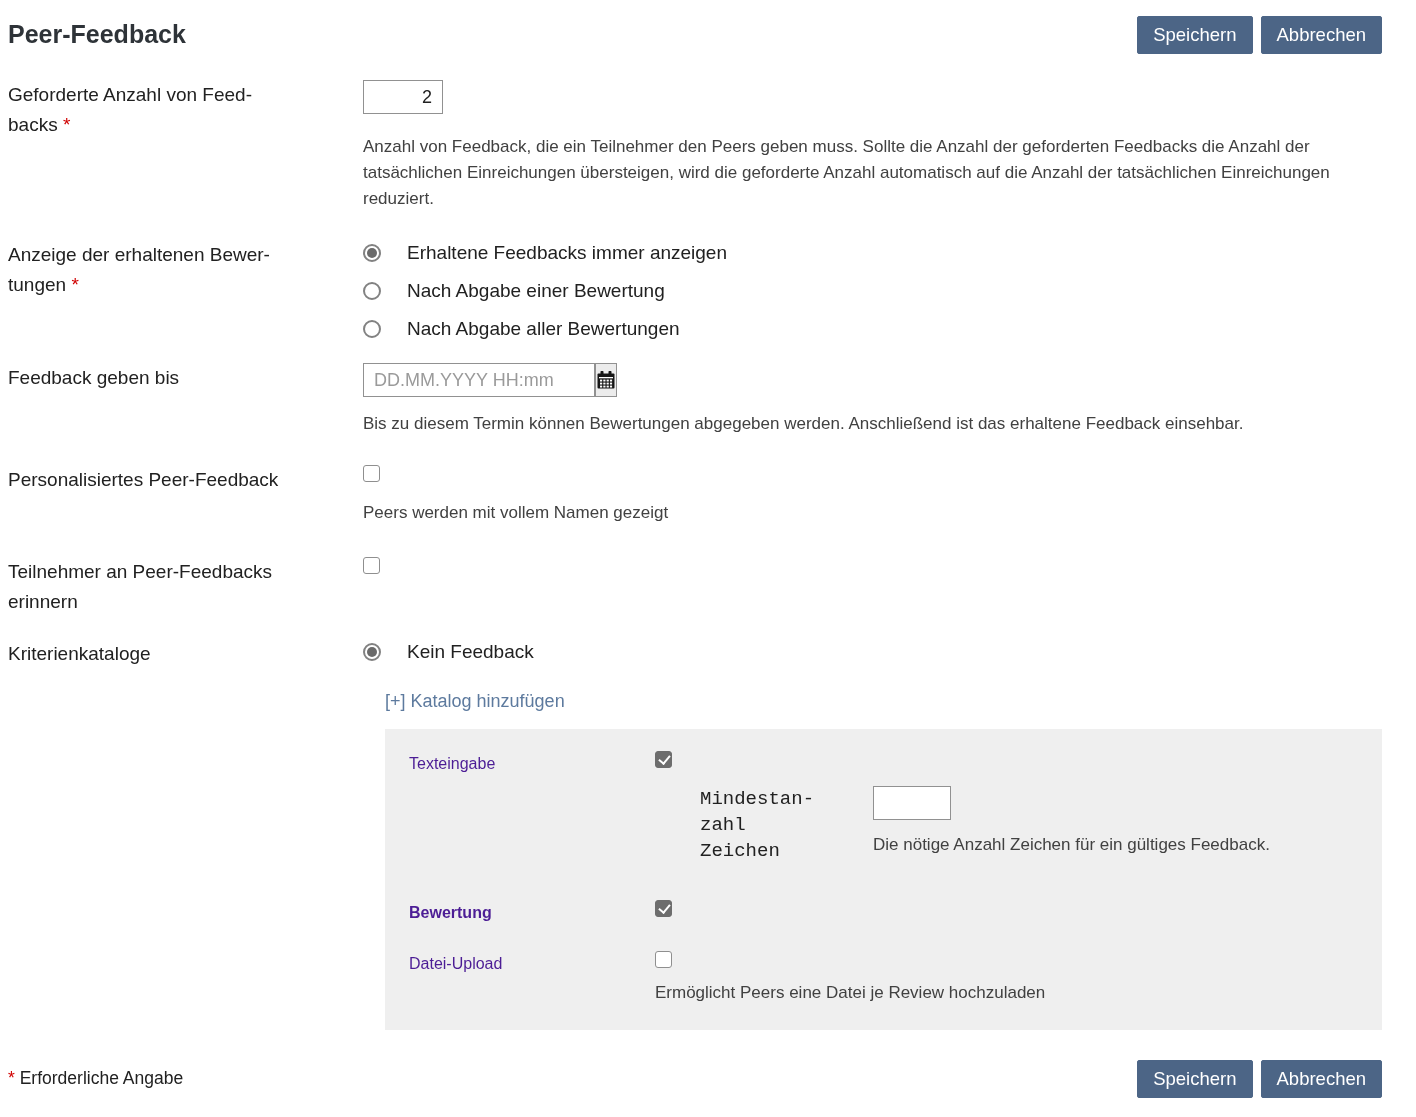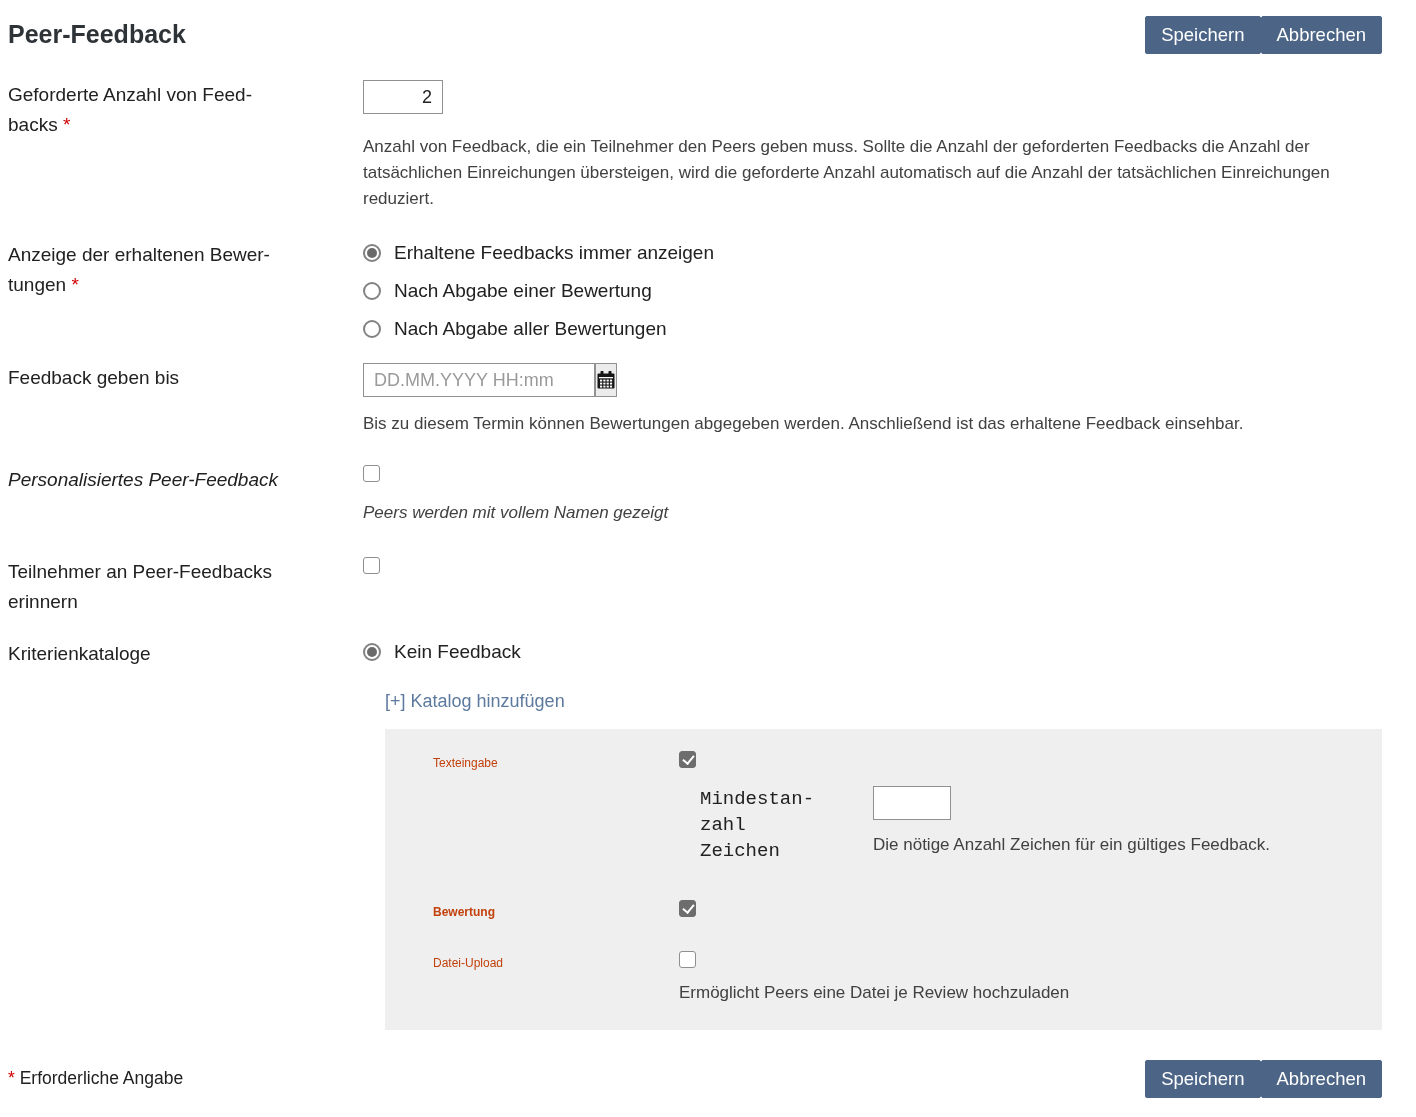--- a/index.html
+++ b/index.html
@@ -13,21 +13,21 @@
   body{
     font-family:"Liberation Sans","DejaVu Sans",sans-serif;
     color:#212121;
     width:1416px;
   }
   .page{padding:16px 34px 0 8px;}
 
   
   .header-row{display:flex;justify-content:space-between;align-items:flex-start;margin-bottom:26px;}
   h1.title{margin:0;font-size:25px;font-weight:bold;color:#2e3338;line-height:37px;text-align:center;}
-  .btn-group{display:flex;gap:0;}
+  .btn-group{display:flex;gap:8px;}
   .btn{
     background:var(--primary);color:#fff;border:1px solid var(--primary);
     font-family:inherit;font-size:18.5px;line-height:20px;
     padding:8px 15px;border-radius:2px;cursor:pointer;
   }
 
   
   .row{display:flex;align-items:flex-start;}
   .row-label{
     width:285px;padding-right:70px;flex:none;
@@ -35,21 +35,21 @@
   }
   .row-label{width:355px;}
   .req{color:var(--required);}
   .row-control{flex:1 1 auto;min-width:0;}
   .byline{font-size:17px;line-height:26px;color:#414141;margin:0;}
   .mt{margin-top:20px;}
 
   .mb-row1{margin-bottom:28px;}
   .mb-row2{margin-bottom:22px;}
   .mb-row3{margin-bottom:28px;}
-  .mb-row4{margin-bottom:31px;font-style:italic;}
+  .mb-row4{margin-bottom:31px;}
   .mb-row5{margin-bottom:22px;}
   .mb-row6{margin-bottom:30px;}
 
   
   .wrap-narrow{display:inline-block;max-width:285px;}
 
   
   input.text-input{
     font-family:inherit;font-size:18px;color:#212121;
     border:1px solid #919191;background:#fff;height:34px;padding:4px 10px;
@@ -58,21 +58,21 @@
   .date-group{display:flex;width:232px;}
   .date-input{width:232px;border-right:none;}
   .date-input::placeholder{color:#9a9a9a;}
   .date-addon{
     width:45px;height:34px;background:#ececec;border:1px solid #919191;
     display:flex;align-items:center;justify-content:center;cursor:pointer;padding:0;
   }
   .min-input{width:78px;}
 
   
-  .opt{display:flex;align-items:center;gap:13px;font-size:19px;line-height:25px;margin-bottom:13px;cursor:pointer;}
+  .opt{display:flex;align-items:center;gap:26px;font-size:19px;line-height:25px;margin-bottom:13px;cursor:pointer;}
   .opt:last-child{margin-bottom:0;}
   .radio{
     width:18px;height:18px;flex:none;border:2px solid #828282;border-radius:50%;
     background:#fff;position:relative;display:inline-block;
   }
   .radio.on::after{content:"";position:absolute;left:2px;top:2px;right:2px;bottom:2px;border-radius:50%;background:#6a6a6a;}
   .cb{
     width:17px;height:17px;flex:none;border:1px solid #8f8f8f;border-radius:3px;
     background:#fff;position:relative;display:inline-block;cursor:pointer;
   }
@@ -85,21 +85,21 @@
   
   .add-link{
     display:inline-block;margin:12px 0 0 22px;color:var(--link);
     font-size:18px;line-height:24px;text-decoration:none;cursor:pointer;
   }
   .panel{
     margin-left:22px;margin-top:16px;background:var(--panel-bg);
     padding:22px 24px 24px 24px;
   }
   .panel-row{display:flex;align-items:flex-start;}
-  .panel-label{width:246px;flex:none;font-size:12px;line-height:25px;color:#c2410c;margin-left:24px;}
+  .panel-label{width:246px;flex:none;font-size:16px;line-height:25px;color:#4c1d95;}
   .panel-control{flex:1 1 auto;min-width:0;}
   .nested-row{display:flex;align-items:flex-start;margin:10px 0 36px 291px;}
   .nested-label{width:125px;flex:none;margin-right:48px;font-size:19px;line-height:26px;font-family:Liberation Mono, monospace;}
   .nested-byline{margin-top:12px;}
   .mb-bew{margin-bottom:26px;font-weight:bold;}
   .cb-byline{margin-top:8px;}
 
   
   .footer-row{display:flex;justify-content:space-between;align-items:flex-start;padding-bottom:40px;}
   .required-note{font-size:17.5px;line-height:36px;color:#212121;}

